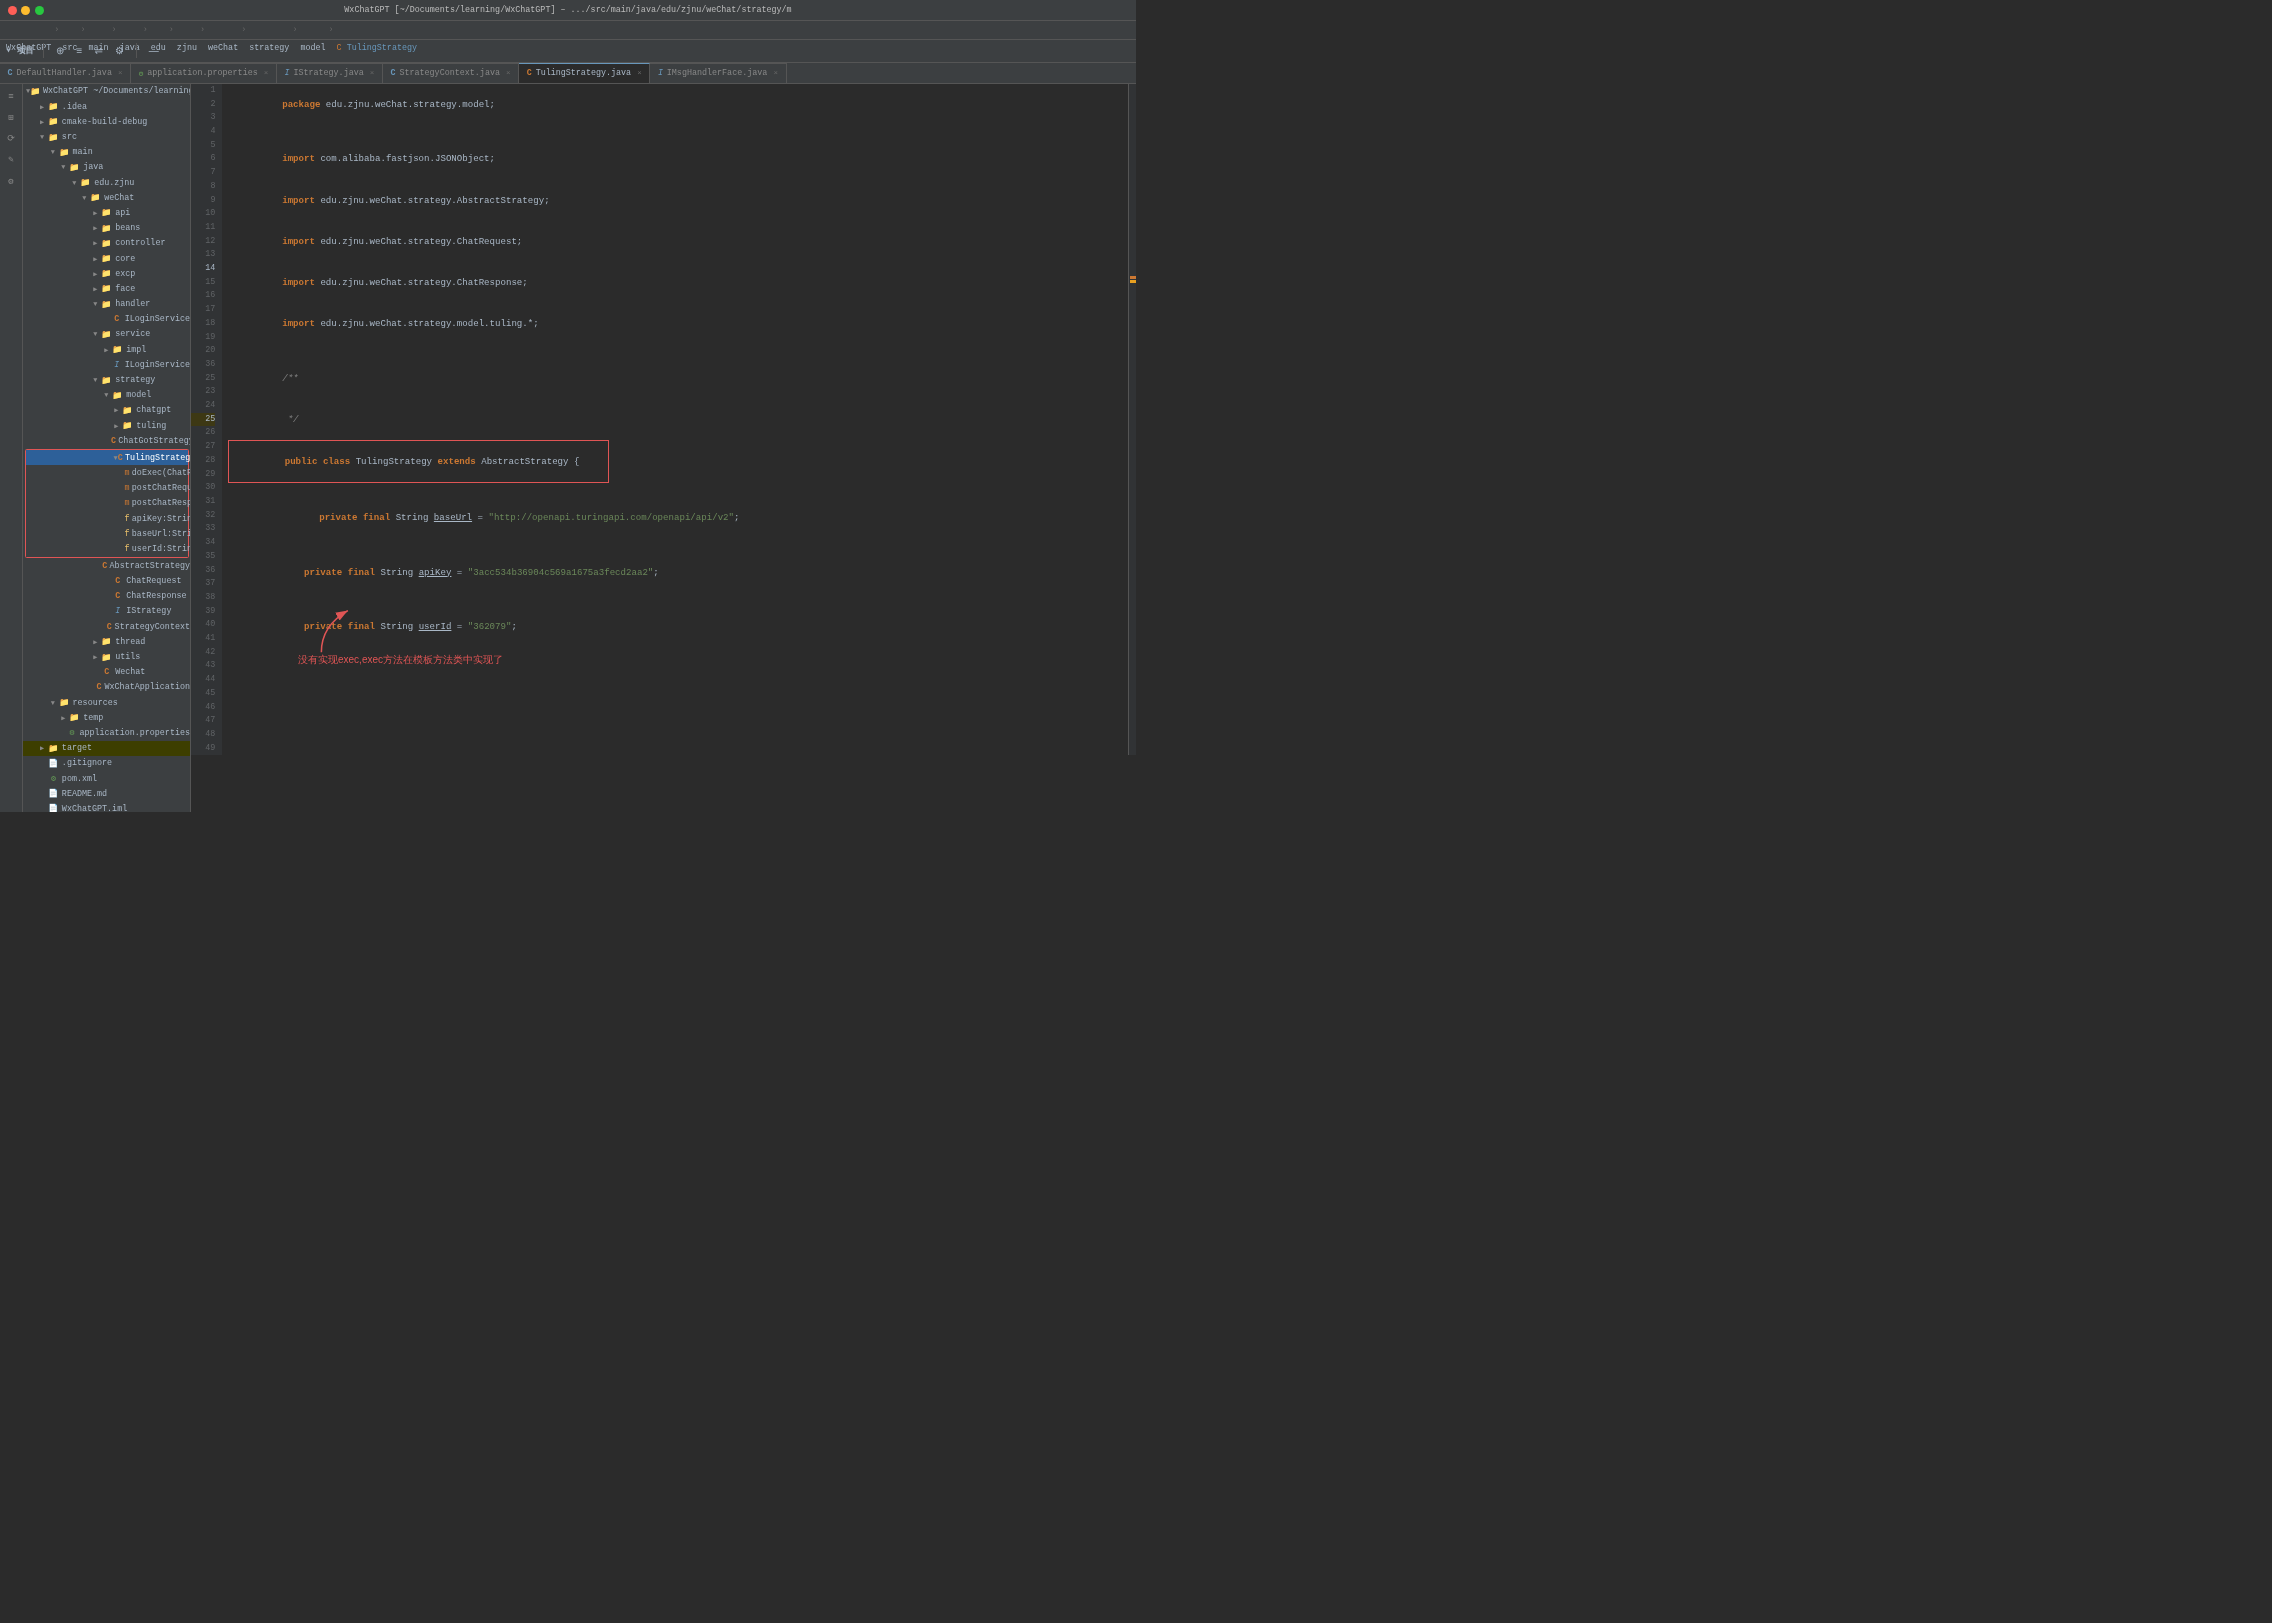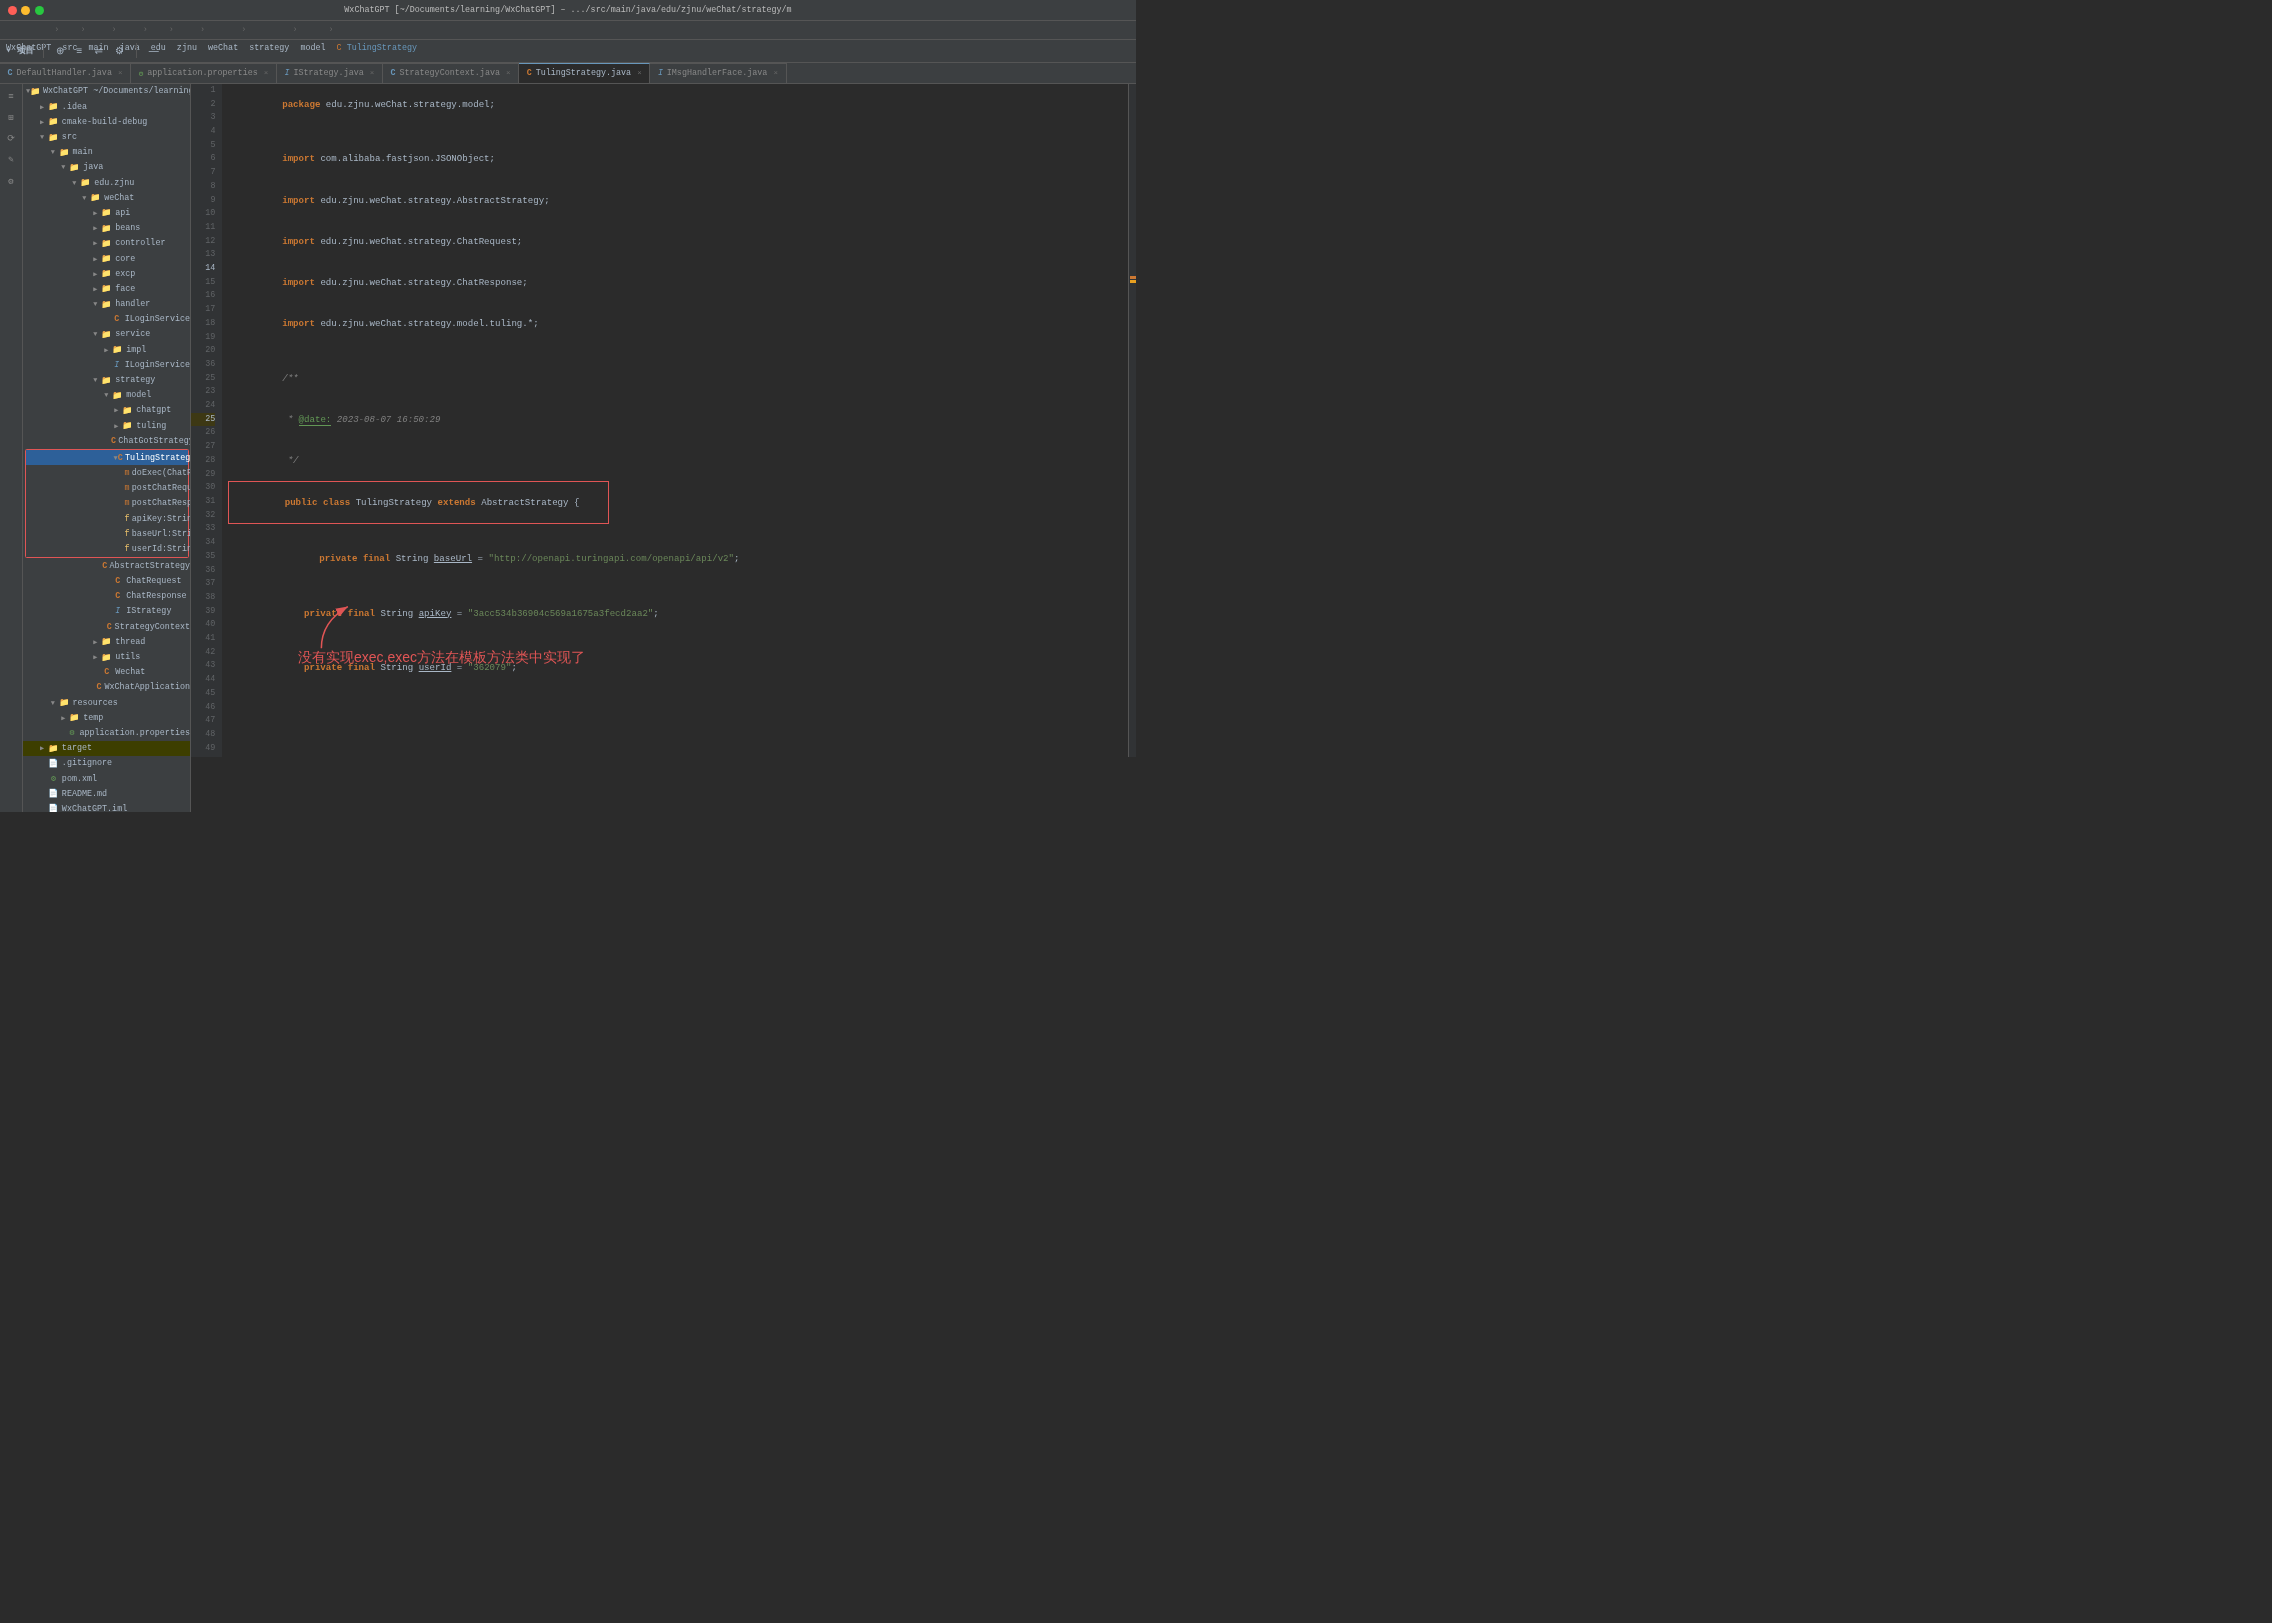--- a/index.html
+++ b/index.html
@@ -719,23 +719,20 @@
         <div class="line">&nbsp;</div>
 
         
         <div class="line">
           <span class="comment">/**</span>
         </div>
 
         
 
         
-        <div class="line">
-          <span class="comment">&nbsp;* </span><span style="color:#629755;border-bottom:0.8px solid #629755">@date:</span><span class="comment"> 2023-08-07 16:50:29</span>
-        </div>
 
         
 
         
         <div class="line">
           <span class="comment">&nbsp;*/</span>
         </div>
 
         
         <div class="line" style="border:1.5px solid #e05555;padding:0 1.5px;display:inline-block;min-width:381px;">
@@ -867,19 +864,19 @@
     <div style="position:absolute;bottom:145px;left:107px;z-index:100;">
       
       <svg width="61" height="53" style="position:absolute;top:-50px;left:7.6px;" viewBox="0 0 80 70">
         <defs>
           <marker id="arrowhead" markerWidth="8" markerHeight="6" refX="8" refY="3" orient="auto">
             <polygon points="0 0, 8 3, 0 6" fill="#e05555"></polygon>
           </marker>
         </defs>
         <path d="M 20 65 Q 20 30 55 10" stroke="#e05555" stroke-width="2" fill="none" marker-end="url(#arrowhead)"></path>
       </svg>
-      <span style="color:#e05555;font-size:14px;font-family:Arial,sans-serif;white-space:nowrap;">没有实现exec,exec方法在模板方法类中实现了</span>
+      <span style="color:#e05555;font-size:10px;font-family:Arial,sans-serif;white-space:nowrap;">没有实现exec,exec方法在模板方法类中实现了</span>
     </div>
 
   </div>
 
 </div>
 
 
 </body></html>

